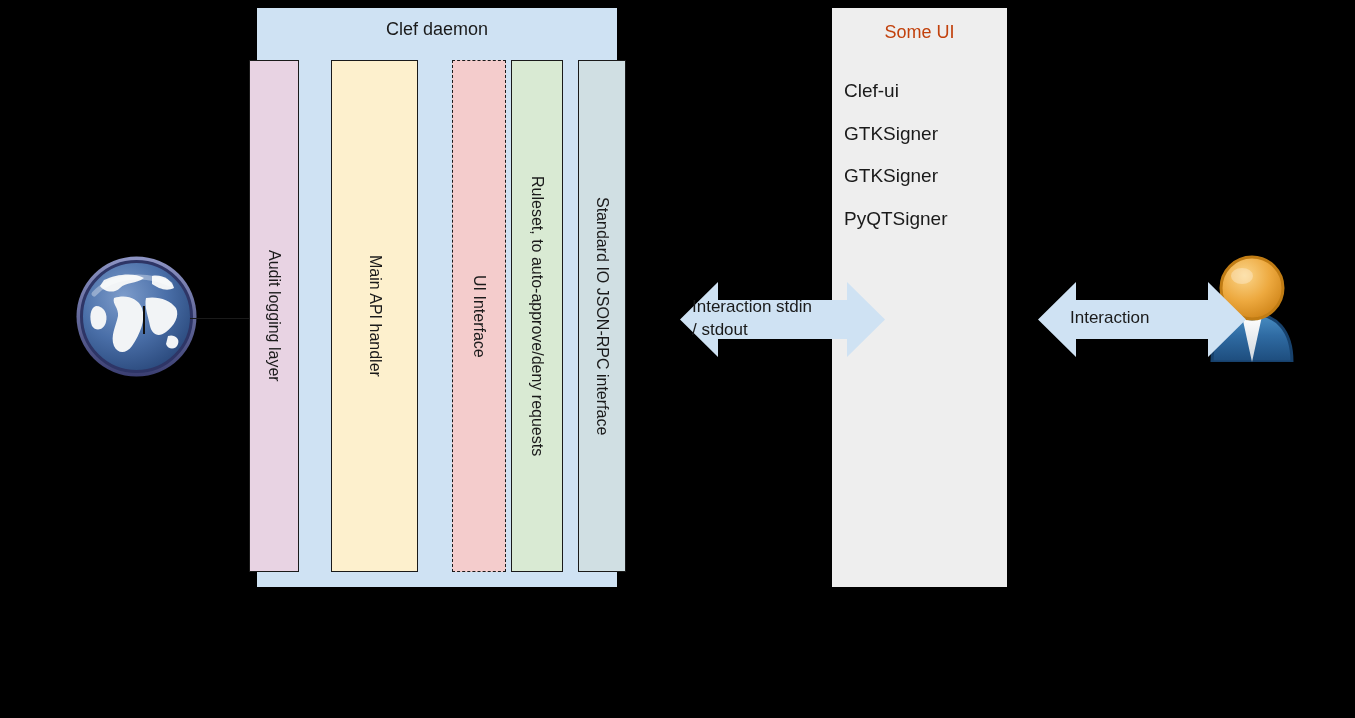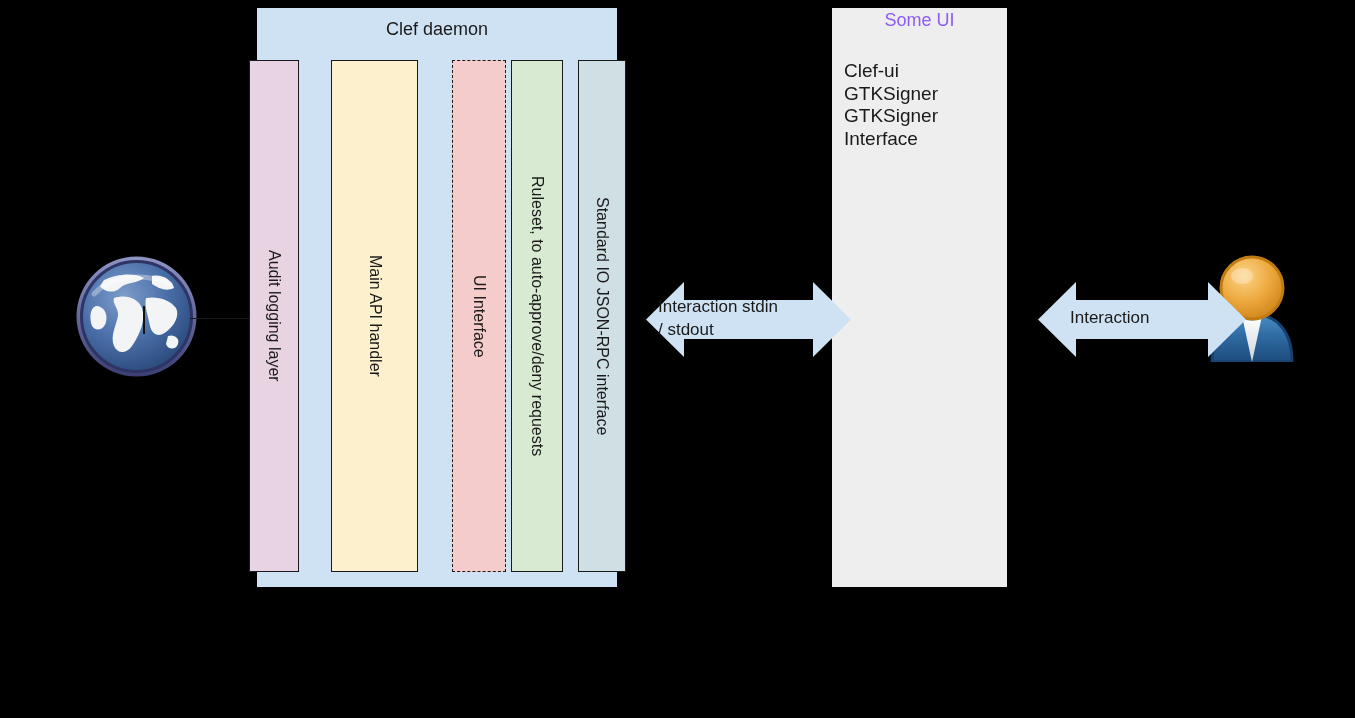--- a/index.html
+++ b/index.html
@@ -88,50 +88,50 @@
     left: 832px;
     top: 8px;
     width: 175px;
     height: 579px;
     background: #eeeeee;
     box-sizing: border-box;
   }
   .someui-title {
     position: absolute;
     left: 0; right: 0;
-    top: 0;
+    top: 12px;
     text-align: center;
     font-size: 18px;
     line-height: 24px;
-    color: #8b5cf6;
+    color: #c2410c;
   }
   .someui-list {
     position: absolute;
     left: 12px;
     top: 52px;
     font-size: 19px;
     line-height: 22.5px;
     color: #1a1a1a;
   }
-  .someui-list div { white-space: nowrap; }
+  .someui-list div { white-space: nowrap; margin-top: 20px; }
 
   
   .arrow {
     position: absolute;
     z-index: 2;
   }
   .arrow svg { display: block; }
   .arrow-label {
     position: absolute;
     font-size: 17px;
     line-height: 23px;
     color: #1a1a1a;
     white-space: pre-line;
   }
-  .arrow-stdio { left: 626px; top: 282px; width: 205px; height: 75px; padding-left: 20px; }
+  .arrow-stdio { left: 660px; top: 282px; width: 205px; height: 75px; padding-left: 20px; }
   .arrow-stdio .arrow-label { left: 32px; top: 13px; }
   .arrow-inter { left: 1008px; top: 282px; width: 208px; height: 75px; margin-left: 30px; }
   .arrow-inter .arrow-label { left: 32px; top: 24px; }
 
   
   .globe {
     position: absolute;
     left: 74px;
     top: 254px;
     width: 125px;
@@ -210,21 +210,21 @@
     <span class="arrow-label">Interaction stdin
 / stdout</span>
   </div>
 
   <div class="someui-box">
     <div class="someui-title">Some UI</div>
     <div class="someui-list">
       <div>Clef-ui</div>
       <div>GTKSigner</div>
       <div>GTKSigner</div>
-      <div>Interface</div>
+      <div>PyQTSigner</div>
     </div>
   </div>
 
   <div class="arrow arrow-inter">
     <svg viewBox="0 0 208 75" width="208" height="75">
       <polygon points="0,37.5 38,0 38,18 170,18 170,0 208,37.5 170,75 170,57 38,57 38,75" fill="#cfe2f3"></polygon>
     </svg>
     <span class="arrow-label">Interaction</span>
   </div>
 

